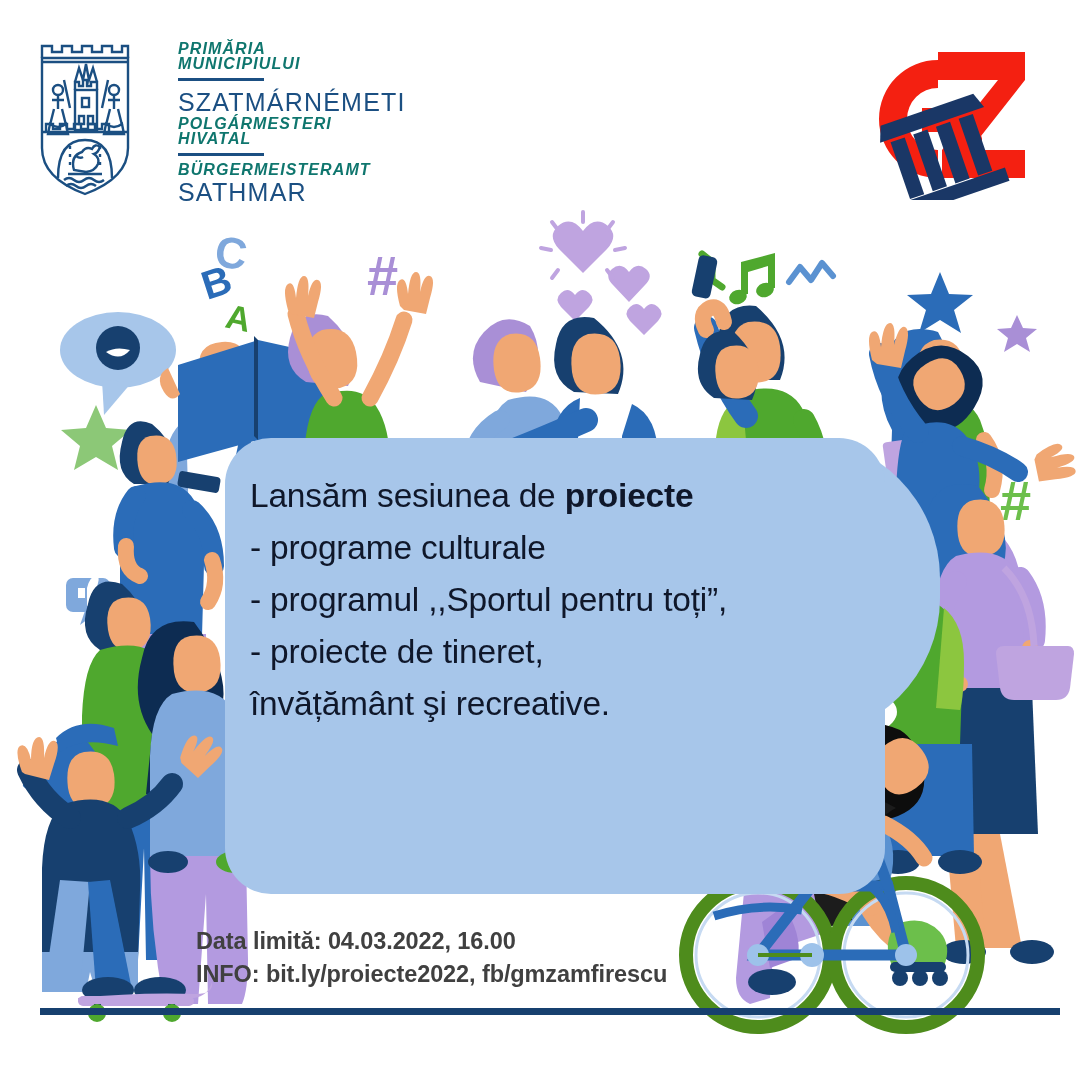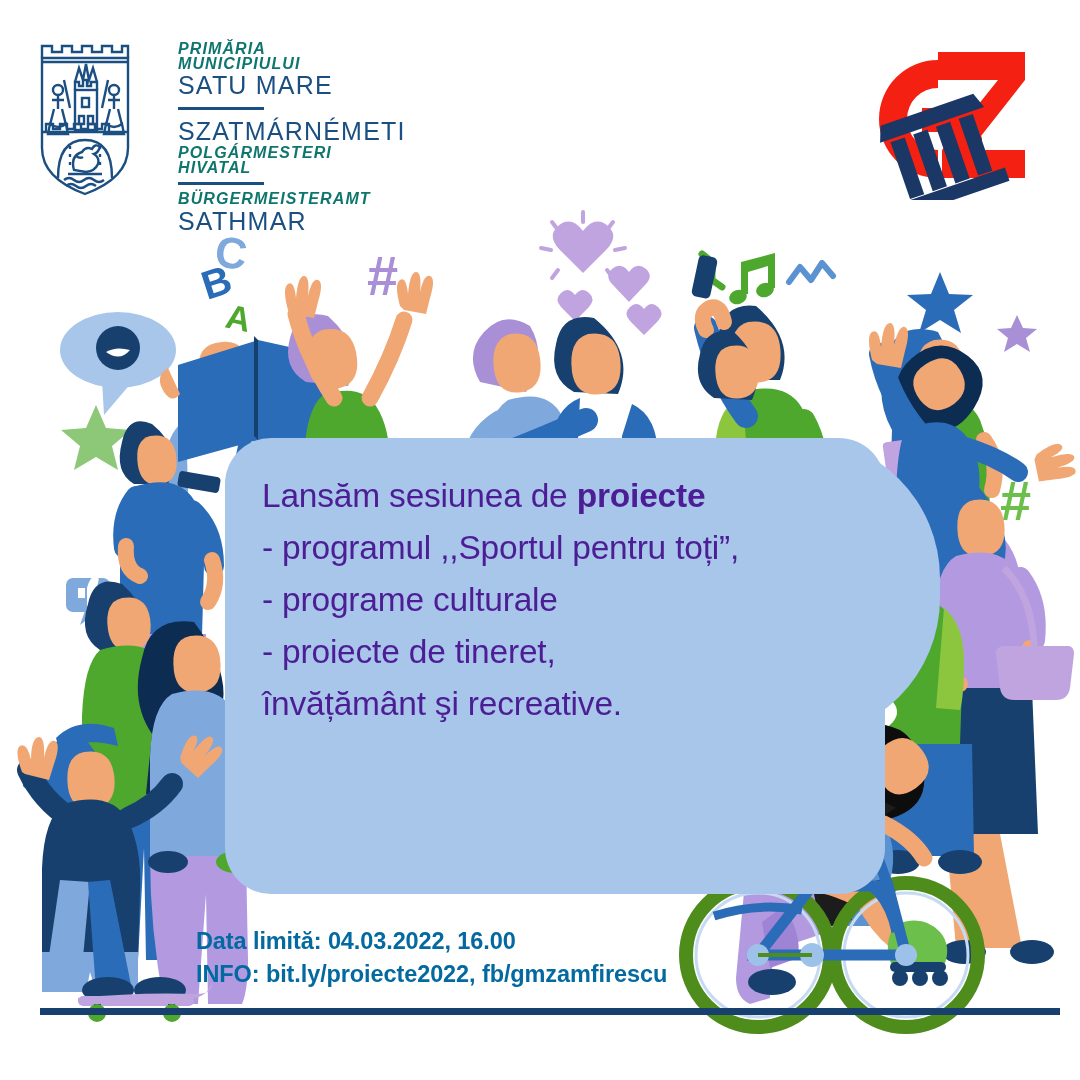--- a/index.html
+++ b/index.html
@@ -23,27 +23,27 @@
   
   .card{
     position:absolute;left:225px;top:438px;width:660px;height:456px;
     background:#a7c6ea;border-radius:46px;
   }
   .card-bulge{
     position:absolute;left:760px;top:438px;width:180px;height:300px;
     background:#a7c6ea;border-radius:0 140px 140px 0;
   }
   .card-text{
-    position:absolute;left:262px;top:470px;width:620px;
-    color:#4c1d95;font-size:33.5px;line-height:52px;font-weight:400;
+    position:absolute;left:250px;top:470px;width:620px;
+    color:#0f172a;font-size:33.5px;line-height:52px;font-weight:400;
     letter-spacing:-0.2px;z-index:40;white-space:nowrap;
   }
   .card-text b{font-weight:bold;}
   .footer-text{
-    position:absolute;left:196px;top:925px;color:#0369a1;
+    position:absolute;left:196px;top:925px;color:#404040;
     font-size:23.5px;font-weight:bold;line-height:33px;letter-spacing:-0.1px;z-index:40;
   }
   .ground{position:absolute;left:40px;top:1008px;width:1020px;height:7px;background:#17406f;z-index:45;}
 
   .layer{position:absolute;left:0;top:0;width:1080px;height:1080px;}
 </style>
 </head>
 <body>
 
 <div id="poster">
@@ -86,21 +86,20 @@
         <line x1="70" y1="134" x2="70" y2="137"></line>
         <line x1="38" y1="146" x2="72" y2="146"></line>
         <path d="M34 152 q5 -4 10 0 t10 0 t10 0 t10 0"></path>
         <path d="M36 158 q5 -4 10 0 t10 0 t10 0"></path>
       </g>
     </svg>
 
     <div class="logo-text">
       <div class="lt-small">PRIMĂRIA</div>
       <div class="lt-small">MUNICIPIULUI</div>
-      <div class="lt-big">SATU MARE</div>
       <div class="lt-rule"></div>
       <div class="lt-big">SZATMÁRNÉMETI</div>
       <div class="lt-small">POLGÁRMESTERI HIVATAL</div>
       <div class="lt-rule"></div>
       <div class="lt-small">BÜRGERMEISTERAMT</div>
       <div class="lt-big">SATHMAR</div>
     </div>
   </div>
 
   <svg class="gmz" viewBox="0 0 190 170">
@@ -471,22 +470,22 @@
     </g>
   </svg>
 
   <div class="card-bulge"></div>
   <div class="card"></div>
 
   <div class="card-text">
     <div>
       <span>Lansăm sesiunea de </span><b>proiecte</b>
     </div>
+    <div>- programe culturale</div>
     <div>- programul ,,Sportul pentru toți”,</div>
-    <div>- programe culturale</div>
     <div>- proiecte  de tineret,</div>
     <div>învățământ şi recreative.</div>
   </div>
 
   <div class="footer-text">
     <div>Data limită:  04.03.2022, 16.00</div>
     <div>INFO: bit.ly/proiecte2022, fb/gmzamfirescu</div>
   </div>
 
   <div class="ground"></div>

